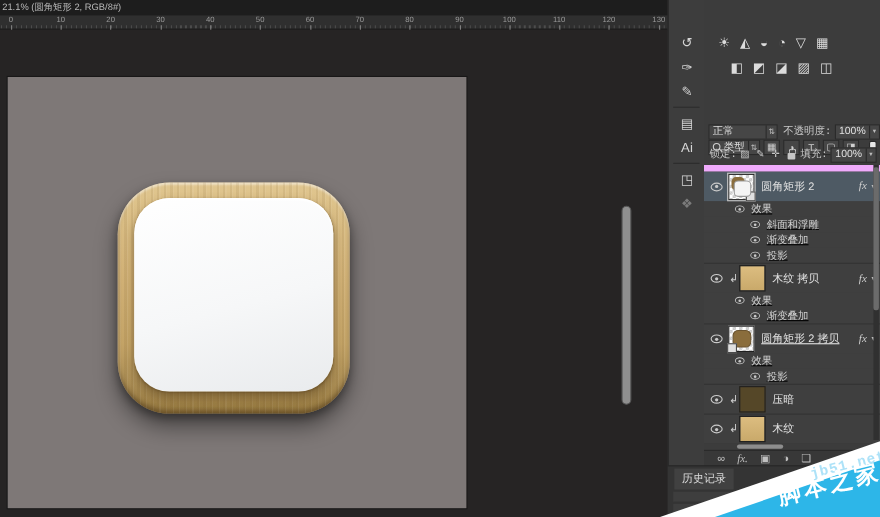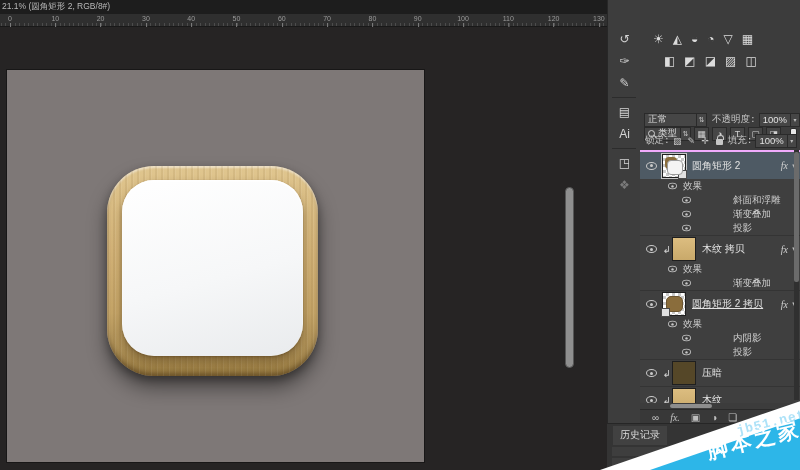--- a/index.html
+++ b/index.html
@@ -77,28 +77,28 @@
   .vbox .v { padding:0 3px; font-size:9.5px; color:#e0e0e0; }
   .vbox .dd { width:9px; align-self:stretch; border-left:1px solid #2a2a2a; color:#bbb; font-size:6px;
             display:flex; align-items:center; justify-content:center; }
   .lockic { width:13px; text-align:center; color:#c6c6c6; font-size:9px; margin-left:1px; }
   .padlock { width:7px; height:6px; background:#c6c6c6; border-radius:1px; position:relative; margin:2px 0 0 4px; }
   .padlock::before { content:""; position:absolute; top:-4px; left:1px; width:5px; height:4px;
             border:1.4px solid #c6c6c6; border-bottom:none; border-radius:3px 3px 0 0; }
 
   
   #layers-list { position:absolute; left:0; right:0; top:150px; height:253px; overflow:hidden;
-            border-top:2px solid #f0abfc; background:#3f3f3f; }
+            border-top:6px solid #f0abfc; background:#3f3f3f; }
   .lrow { display:flex; align-items:center; background:#3f3f3f; }
   .lrow.layer { height:27px; border-top:1px solid #343434; }
   .lrow.layer:first-child { border-top:none; }
   .lrow.selected { background:#4e5a64; }
-  .lrow.group, .lrow.effect { height:14px; }
+  .lrow.group, .lrow.effect { height:14px;text-decoration:underline; }
   .lrow.group { padding-left:24px; }
-  .lrow.effect { padding-left:38px;gap:36px; }
+  .lrow.effect { padding-left:38px; }
   .eyewrap { width:22px; display:flex; justify-content:center; flex:none; }
   .group .eyewrap, .effect .eyewrap { width:16px; }
   .eye { width:11px; height:8px; border:1px solid #c9c9c9; border-radius:50%; position:relative; }
   .eye::after { content:""; position:absolute; left:3px; top:1.5px; width:3px; height:3px; border-radius:50%; background:#c9c9c9; }
   .group .eye, .effect .eye { transform:scale(.8); }
   .clip { color:#d0d0d0; font-size:10px; width:10px; flex:none; text-align:center; }
   .thumb { width:24px; height:24px; border:1px solid #1f1f1f; background:#fff; position:relative; flex:none; }
   .selected .thumb { outline:1px solid #c4c4c4; }
   .t-rr2, .t-rr2c { background-image:linear-gradient(45deg,#c9c9c9 25%,transparent 25%,transparent 75%,#c9c9c9 75%),
             linear-gradient(45deg,#c9c9c9 25%,#fff 25%,#fff 75%,#c9c9c9 75%);
@@ -323,26 +323,20 @@
         <div class="lrow group">
           <span class="eyewrap">
             <span class="eye"></span>
           </span>
           <span class="glabel">效果</span>
         </div>
         <div class="lrow effect">
           <span class="eyewrap">
             <span class="eye"></span>
           </span>
-          <span class="glabel">内阴影</span>
-        </div>
-        <div class="lrow effect">
-          <span class="eyewrap">
-            <span class="eye"></span>
-          </span>
           <span class="glabel">投影</span>
         </div>
         <div class="lrow layer">
           <span class="eyewrap">
             <span class="eye"></span>
           </span>
           <span class="clip">↲</span>
           <div class="thumb t-dark"></div>
           <span class="lname">压暗</span>
         </div>

